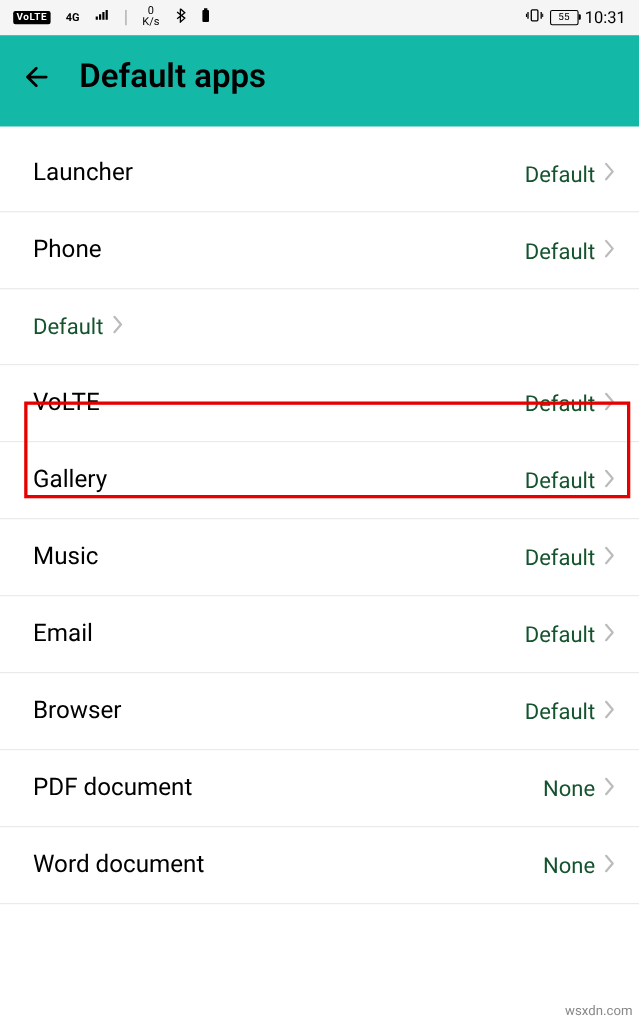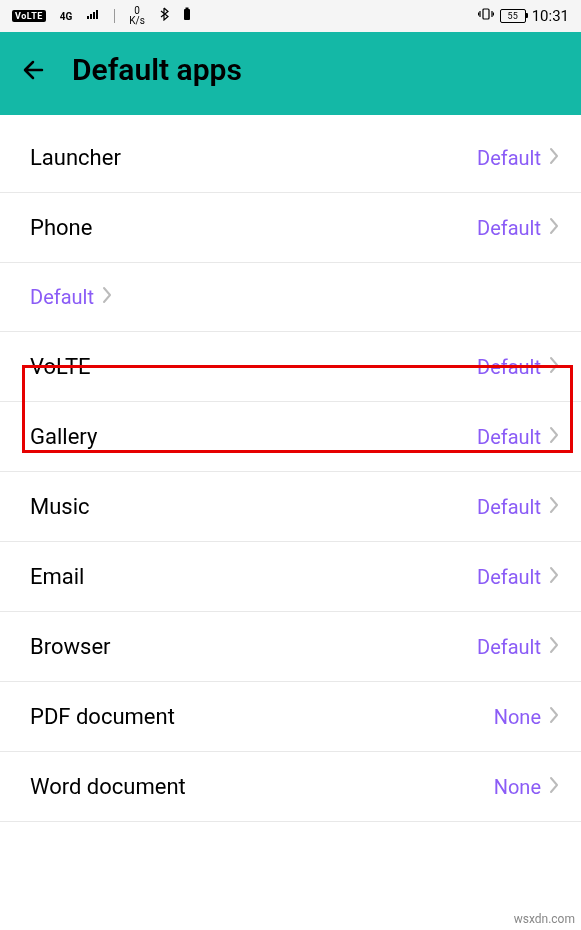--- a/index.html
+++ b/index.html
@@ -117,21 +117,21 @@
       font-size: 22px;
       color: #000;
     }
     .row-value-wrap {
       display: flex;
       align-items: center;
       gap: 8px;
     }
     .row-value {
       font-size: 20px;
-      color: #8b5cf6;
+      color: #14532d;
     }
     .chevron {
       color: #bbb;
     }
     .highlight-box {
       position: absolute;
       border: 3px solid #e60000;
       left: 22px;
       right: 8px;
       top: 365px;

